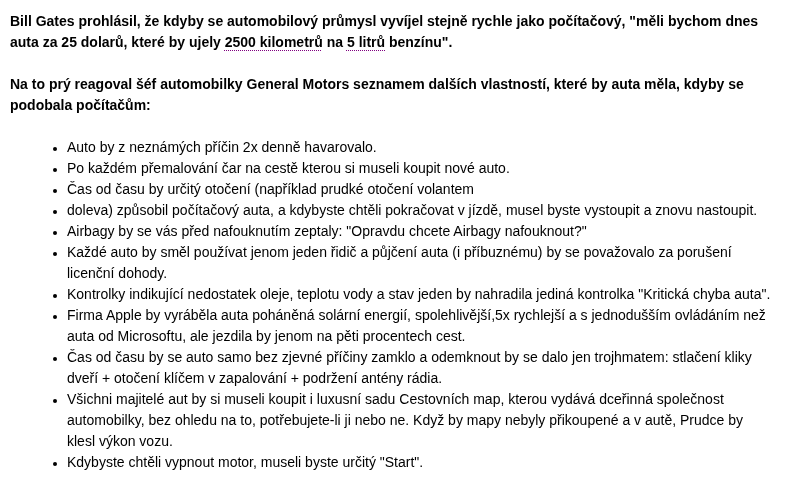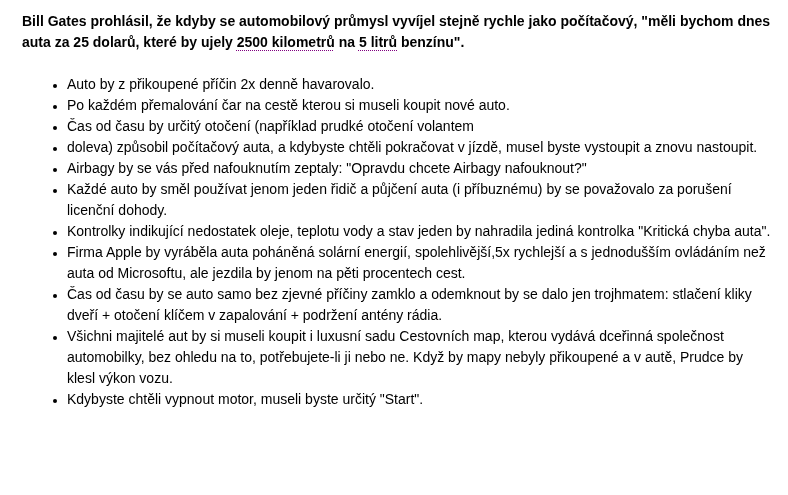--- a/index.html
+++ b/index.html
@@ -14,21 +14,21 @@
     font-family: "Liberation Sans", "DejaVu Sans", sans-serif;
     font-size: 14px;
     line-height: 21px;
     color: #000000;
     -webkit-font-smoothing: none;
   }
   .doc {
     padding: 11px 14px 0 10px;
   }
   .para {
-    margin: 0 0 21px 12px;
+    margin: 0 0 21px 0;
     font-weight: bold;
   }
   .smart-tag {
     text-decoration: underline dotted;
     text-decoration-thickness: 1px;
     text-underline-offset: 3px;
   }
   ul.feature-list {
     margin: 0;
     padding: 0 0 0 57px;
@@ -43,23 +43,24 @@
     font-size: 12px;
   }
 </style>
 </head>
 <body style="color: rgb(0, 0, 0); background: rgb(255, 255, 255);">
 
 <div class="doc">
 
   <p class="para"><span>Bill Gates prohlásil, že kdyby se automobilový průmysl vyvíjel stejně rychle jako počítačový, "měli bychom dnes auta za 25 dolarů, které by ujely </span><span class="smart-tag" style="text-decoration-color: rgb(128, 0, 128);">2500 kilometrů</span><span> na </span><span class="smart-tag" style="text-decoration-color: rgb(128, 0, 128);">5 litrů</span><span> benzínu".</span></p>
 
+  <p class="para">Na to prý reagoval šéf automobilky General Motors seznamem dalších vlastností, které by auta měla, kdyby se podobala počítačům:</p>
 
   <ul class="feature-list">
-      <li>Auto by z přikoupené příčin 2x denně havarovalo.</li>
+      <li>Auto by z neznámých příčin 2x denně havarovalo.</li>
       <li>Po každém přemalování čar na cestě kterou si museli koupit nové auto.</li>
       <li>Čas od času by určitý otočení (například prudké otočení volantem</li>
       <li>doleva) způsobil počítačový auta, a kdybyste chtěli pokračovat v jízdě, musel byste vystoupit a znovu nastoupit.</li>
       <li>Airbagy by se vás před nafouknutím zeptaly: "Opravdu chcete Airbagy nafouknout?"</li>
       <li>Každé auto by směl používat jenom jeden řidič a půjčení auta (i příbuznému) by se považovalo za porušení licenční dohody.</li>
       <li>Kontrolky indikující nedostatek oleje, teplotu vody a stav jeden by nahradila jediná kontrolka "Kritická chyba auta".</li>
       <li>Firma Apple by vyráběla auta poháněná solární energií, spolehlivější,5x rychlejší a s jednodušším ovládáním než auta od Microsoftu, ale jezdila by jenom na pěti procentech cest.</li>
       <li>Čas od času by se auto samo bez zjevné příčiny zamklo a odemknout by se dalo jen trojhmatem: stlačení kliky dveří + otočení klíčem v zapalování + podržení antény rádia.</li>
       <li>Všichni majitelé aut by si museli koupit i luxusní sadu Cestovních map, kterou vydává dceřinná společnost automobilky, bez ohledu na to, potřebujete-li ji nebo ne. Když by mapy nebyly přikoupené a v autě, Prudce by klesl výkon vozu.</li>
       <li>Kdybyste chtěli vypnout motor, museli byste určitý "Start".</li>

